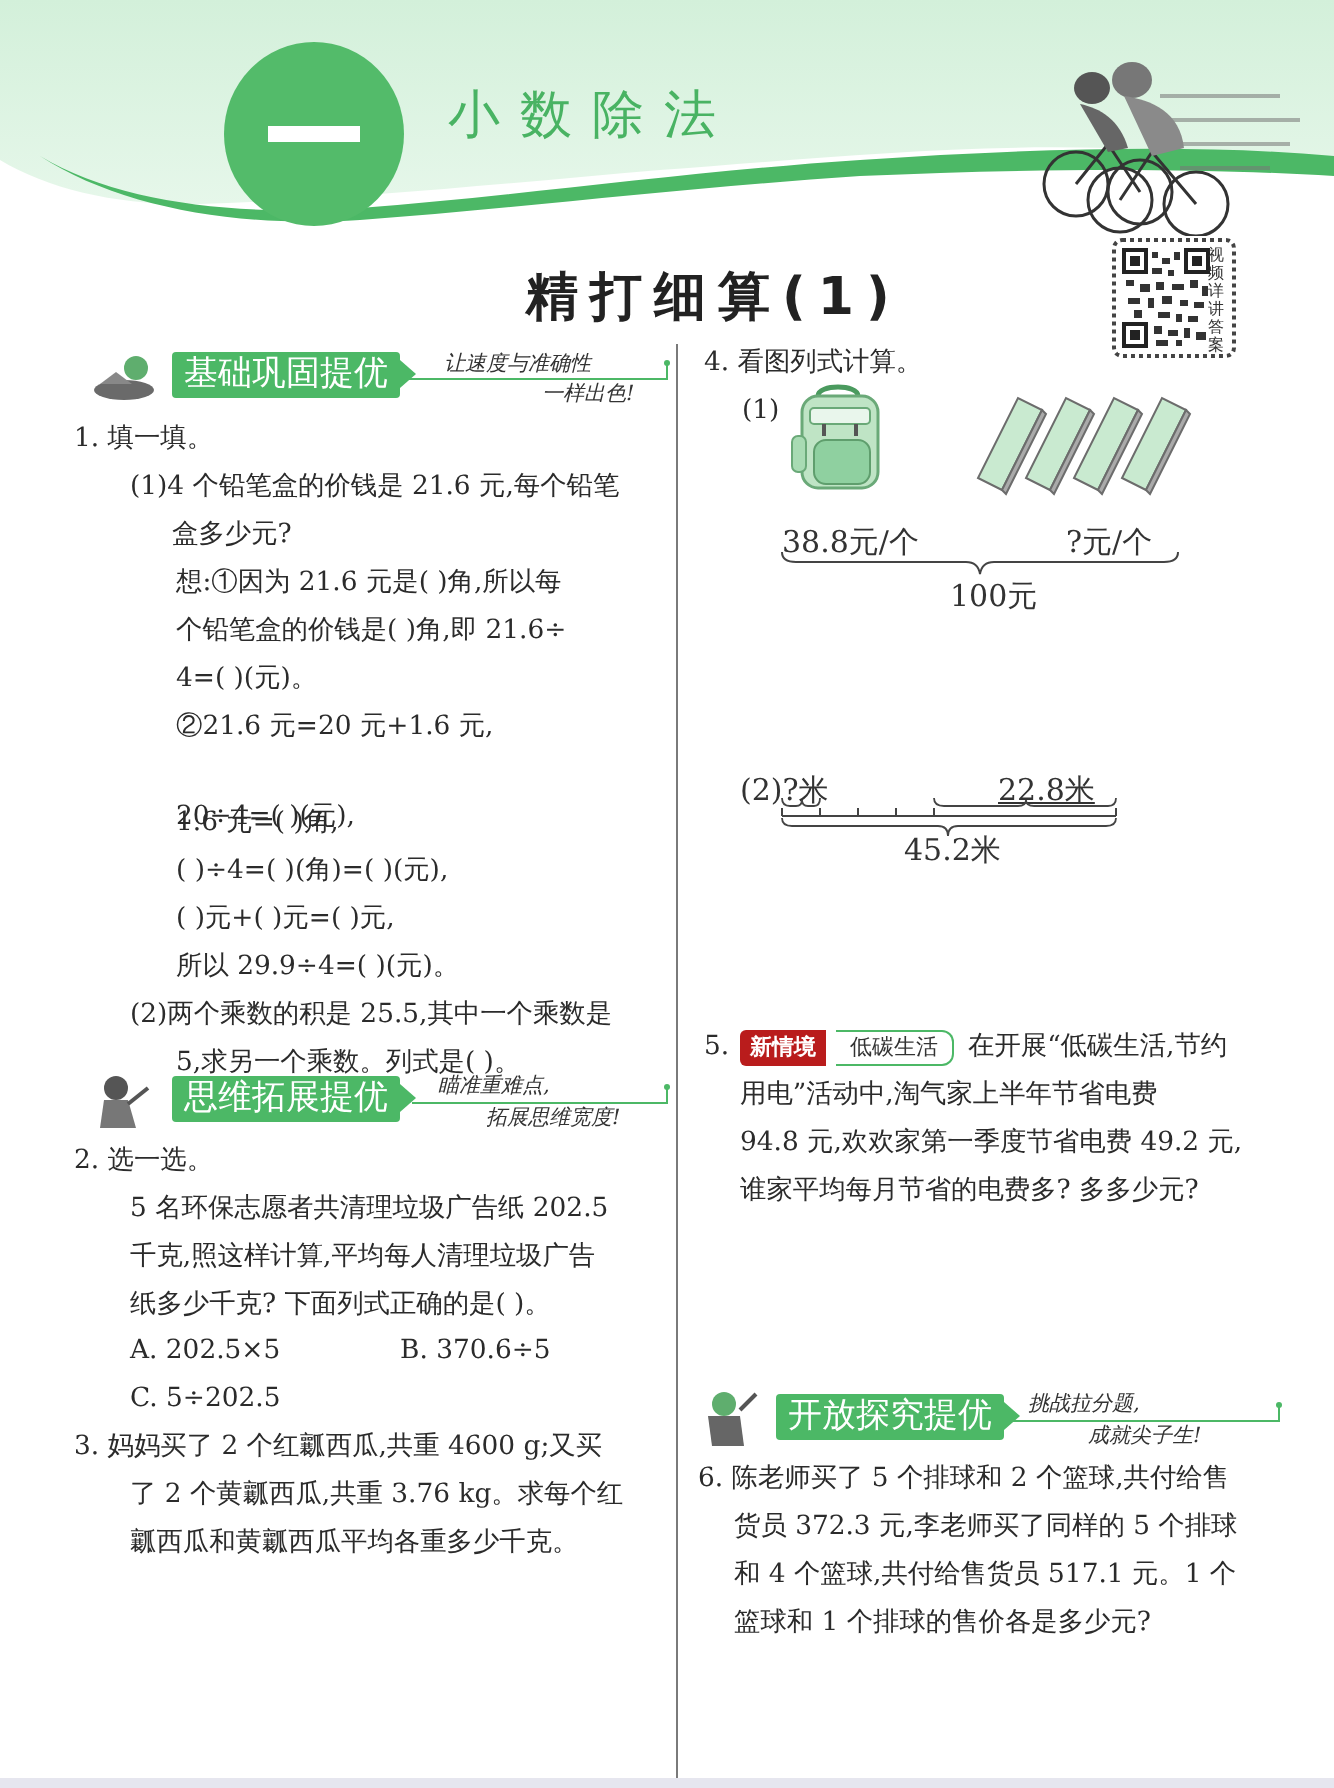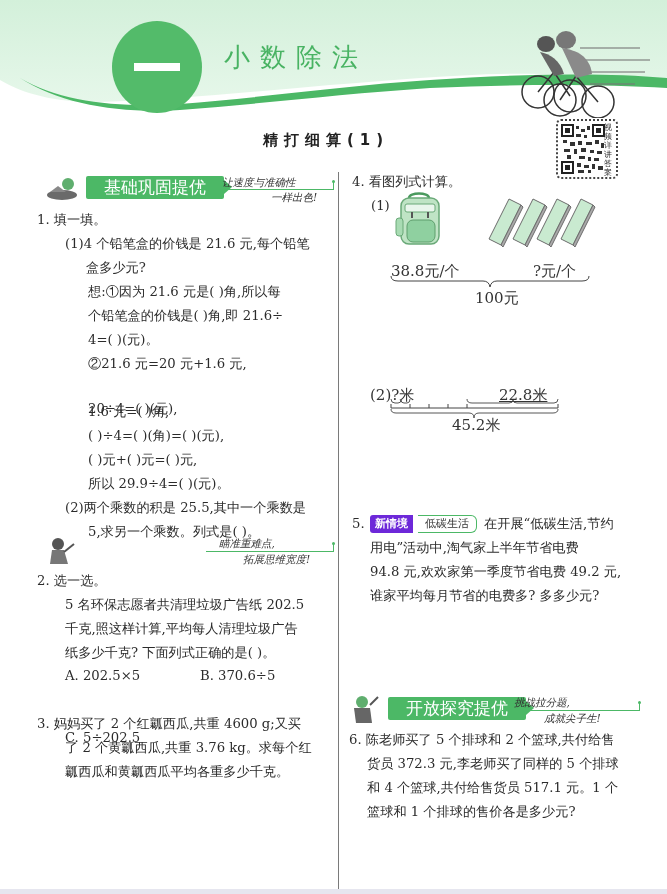--- a/index.html
+++ b/index.html
@@ -7,44 +7,44 @@
   body { position: relative; font-family: "DejaVu Serif", "Liberation Serif", serif; color: #2a2a2a; }
   .abs { position: absolute; }
 
   
   .header-bg { left: 0; top: 0; width: 667px; height: 130px; }
   .chapter-circle { left: 112px; top: 21px; width: 90px; height: 92px; border-radius: 50%; background: #53bb6a; }
   .chapter-circle .bar { position: absolute; left: 22px; top: 42px; width: 46px; height: 8px; background: #fff; }
   .chapter-title { left: 224px; top: 40px; font-family: "DejaVu Sans", sans-serif; font-size: 26px; letter-spacing: 10px; color: #49b363; }
   .cyclists { left: 520px; top: 18px; width: 147px; height: 100px; }
 
-  .lesson-title { left: 263px; top: 131px; font-family: "DejaVu Sans", sans-serif; font-size: 15px; font-weight: bold; letter-spacing: 6px; color: #222; }
+  .lesson-title { left: 263px; top: 131px; font-family: "DejaVu Sans", sans-serif; font-size: 26px; font-weight: bold; letter-spacing: 6px; color: #222; }
   .qr { left: 556px; top: 119px; width: 62px; height: 60px; border: 2px dotted #444; border-radius: 5px; padding: 3px; }
   .qr-text { position: absolute; right: 2px; top: 2px; width: 10px; font-size: 8px; line-height: 9px; font-family: "DejaVu Sans", sans-serif; color: #333; }
 
   .divider { left: 338px; top: 172px; width: 1px; height: 718px; background: #7a7a7a; }
   .bottom-band { left: 0; top: 889px; width: 667px; height: 5px; background: #e6e6ef; }
 
   
   .banner { height: 28px; }
   .banner .mascot { position: absolute; left: 0; top: 0; width: 36px; height: 28px; }
-  .banner .label { position: absolute; left: 40px; top: 2px; height: 23px; padding: 0 18px; background: #4cb866; color: #fff; font-family: "DejaVu Sans", sans-serif; font-size: 17px; line-height: 23px; border-radius: 2px; white-space: nowrap; }
+  .banner .label { position: absolute; left: 40px; top: 2px; height: 23px; padding: 0 6px; background: #4cb866; color: #fff; font-family: "DejaVu Sans", sans-serif; font-size: 17px; line-height: 23px; border-radius: 2px; white-space: nowrap; }
   .banner .label::after { content: ""; position: absolute; right: -8px; top: 4px; border-left: 8px solid #4cb866; border-top: 7px solid transparent; border-bottom: 7px solid transparent; }
   .banner .slogan { position: absolute; font-size: 10.5px; line-height: 14px; color: #333; font-style: italic; text-align: right; white-space: nowrap; }
   .banner .rule { position: absolute; height: 1px; background: #4cb866; }
   .banner .rule-end { position: absolute; width: 1px; height: 8px; background: #4cb866; }
   .banner .rule-dot { position: absolute; width: 3px; height: 3px; border-radius: 50%; background: #4cb866; }
 
   
   .line { position: absolute; font-size: 13.2px; line-height: 18px; white-space: nowrap; color: #2b2b2b; }
 
   
   .brace-text { position: absolute; font-size: 15px; color: #333; white-space: nowrap; }
 
-  .tag-new { left: 370px; top: 515px; height: 18px; padding: 0 5px; background: #6d28d9; color: #fff; font-family: "DejaVu Sans", sans-serif; font-size: 11px; line-height: 18px; border-radius: 3px 0 0 3px; font-weight: bold; }
+  .tag-new { left: 370px; top: 515px; height: 18px; padding: 0 5px; background: #b91c1c; color: #fff; font-family: "DejaVu Sans", sans-serif; font-size: 11px; line-height: 18px; border-radius: 3px 0 0 3px; font-weight: bold; }
   .tag-topic { left: 418px; top: 515px; height: 18px; padding: 0 7px; border: 1px solid #4cb866; border-left: none; border-radius: 0 6px 6px 0; background: #fff; color: #333; font-size: 11px; line-height: 16px; }
 </style>
 </head>
 <body>
 
 <svg class="abs header-bg" viewBox="0 0 667 130" preserveAspectRatio="none">
   <defs>
     <linearGradient id="hg" x1="0" y1="0" x2="0" y2="1">
       <stop offset="0" stop-color="#d3f0da"></stop>
       <stop offset="1" stop-color="#e6f7ea"></stop>
@@ -149,38 +149,39 @@
 <div class="line" style="left:88px; top:475px;">所以 29.9÷4=(      )(元)。</div>
 <div class="line" style="left:65px; top:499px;">(2)两个乘数的积是 25.5,其中一个乘数是</div>
 <div class="line" style="left:88px; top:523px;">5,求另一个乘数。列式是(            )。</div>
 
 <div class="abs banner" style="left:46px; top:536px; width:290px;">
   <svg class="mascot" viewBox="0 0 36 28">
     <circle cx="12" cy="8" r="6" fill="#555"></circle>
     <path d="M6,14 L18,14 L22,28 L4,28 Z" fill="#777"></path>
     <path d="M18,16 L28,8" stroke="#555" stroke-width="2"></path>
   </svg>
+  <div class="label">思维拓展提优</div>
   <div class="slogan" style="left:173px; top:0px;">瞄准重难点,</div>
   <div class="slogan" style="left:197px; top:16px;">拓展思维宽度!</div>
   <div class="rule" style="left:160px; top:15px; width:128px;"></div>
   <div class="rule-end" style="left:287px; top:8px;"></div>
   <div class="rule-dot" style="left:286px; top:6px;"></div>
 </div>
 
 <div class="line" style="left:37px; top:572px;">2. 选一选。</div>
 <div class="line" style="left:65px; top:596px;">5 名环保志愿者共清理垃圾广告纸 202.5</div>
 <div class="line" style="left:65px; top:620px;">千克,照这样计算,平均每人清理垃圾广告</div>
 <div class="line" style="left:65px; top:644px;">纸多少千克? 下面列式正确的是(      )。</div>
 <div class="line" style="left:65px; top:667px;">
   <span>A.</span>&nbsp;<span>202.5×5</span>
 </div>
 <div class="line" style="left:200px; top:667px;">
   <span>B.</span>&nbsp;<span>370.6÷5</span>
 </div>
-<div class="line" style="left:65px; top:729px;">
+<div class="line" style="left:65px; top:691px;">
   <span>C.</span>&nbsp;<span>5÷202.5</span>
 </div>
 
 <div class="line" style="left:37px; top:715px;">3. 妈妈买了 2 个红瓤西瓜,共重 4600 g;又买</div>
 <div class="line" style="left:65px; top:739px;">了 2 个黄瓤西瓜,共重 3.76 kg。求每个红</div>
 <div class="line" style="left:65px; top:763px;">瓤西瓜和黄瓤西瓜平均各重多少千克。</div>
 
 <div class="line" style="left:352px; top:173px;">4. 看图列式计算。</div>
 <div class="line" style="left:371px; top:197px;">(1)</div>
 

